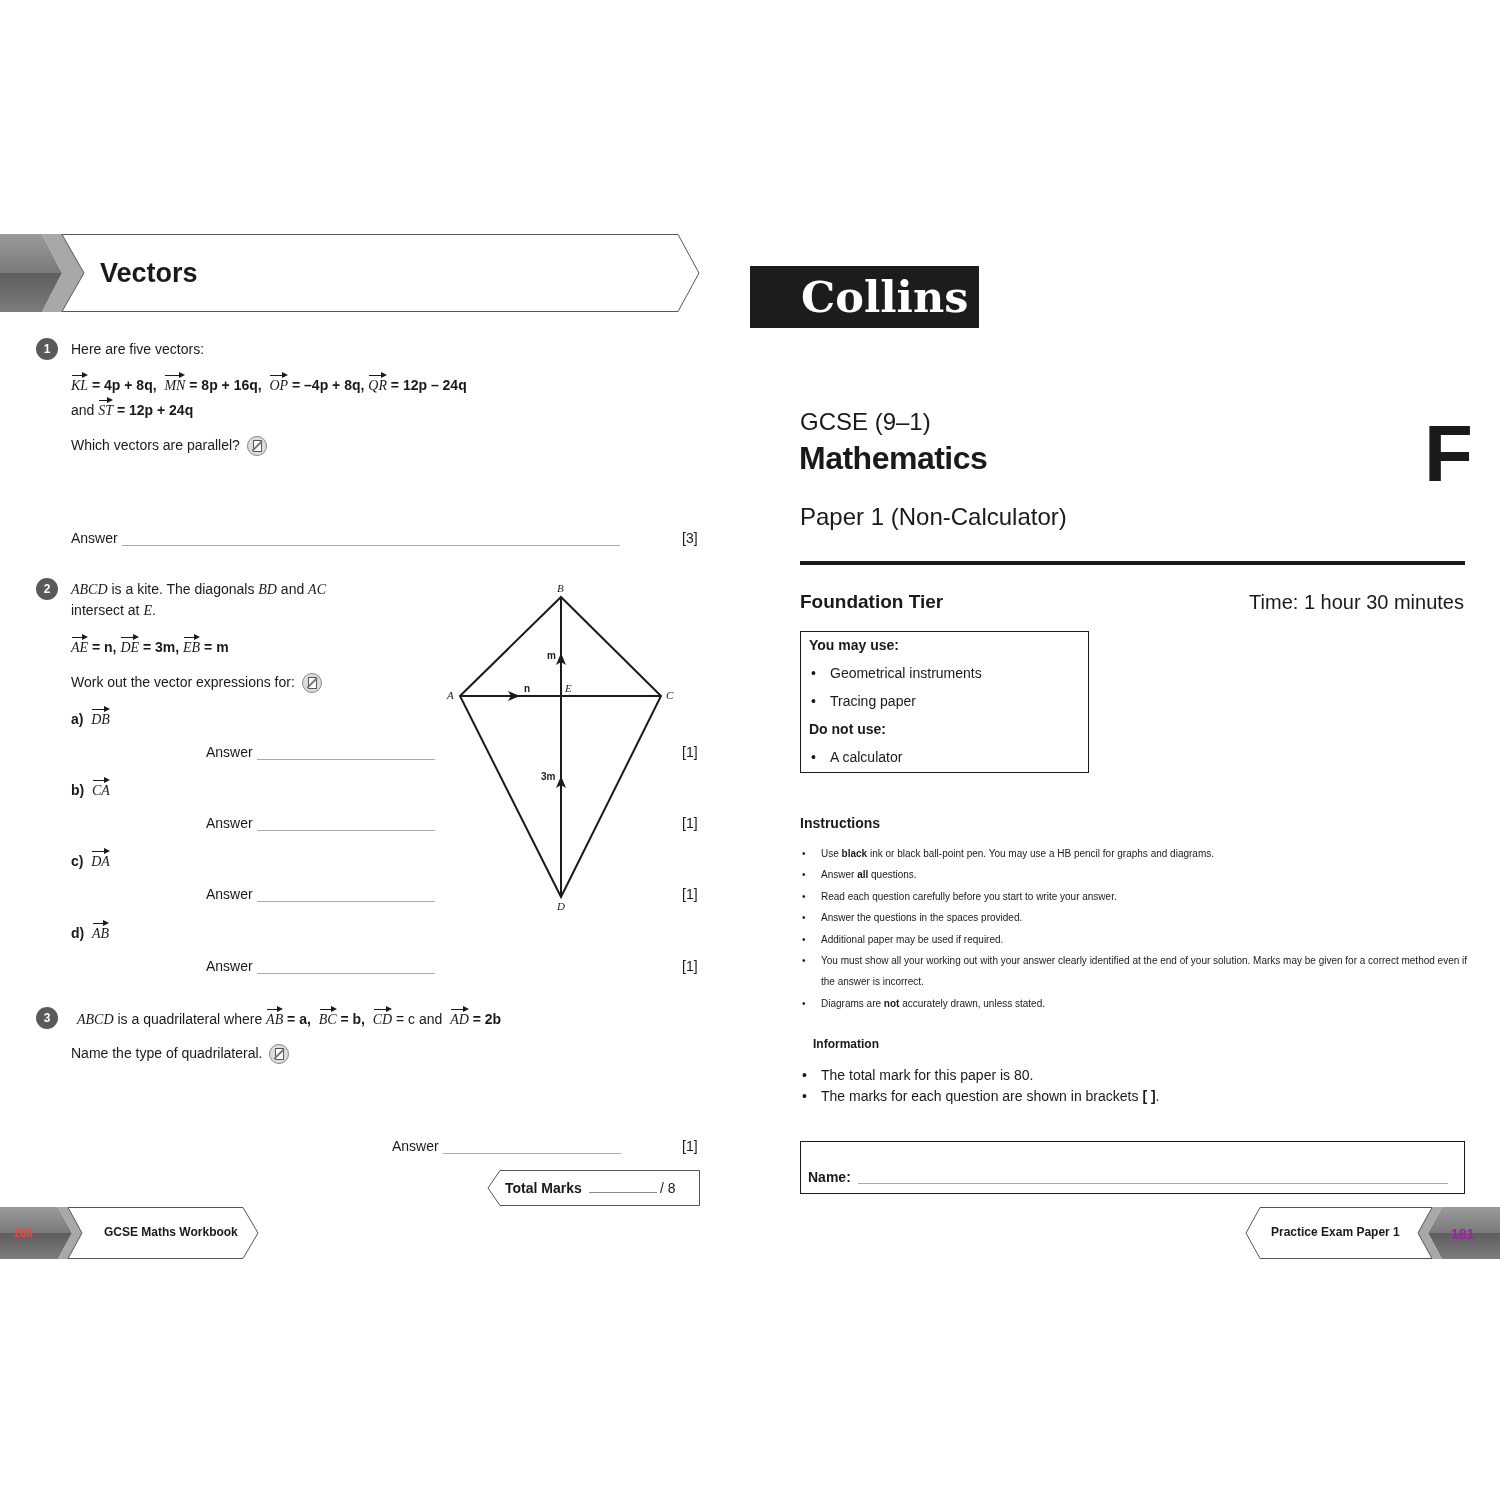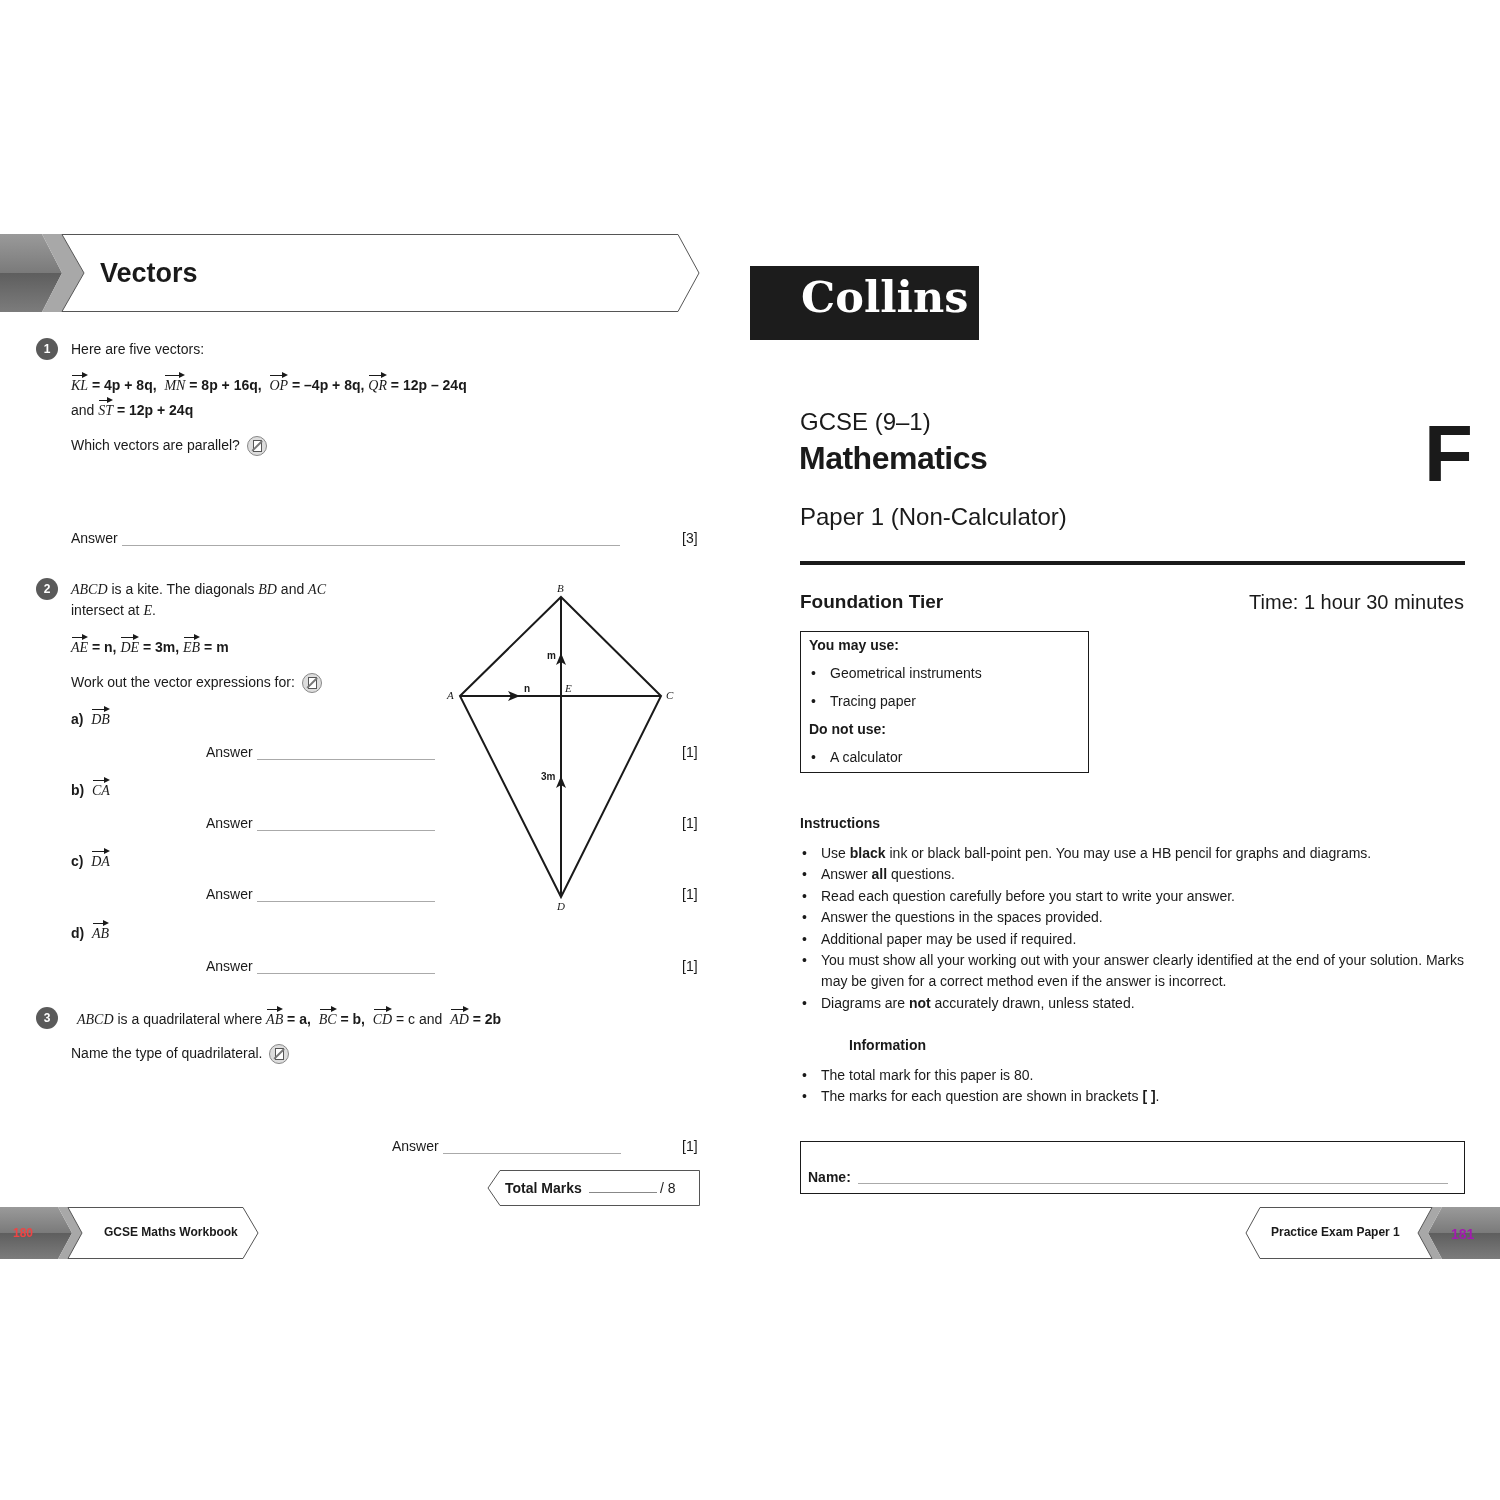--- a/index.html
+++ b/index.html
@@ -196,21 +196,21 @@
       </linearGradient>
     </defs>
     <polygon points="0,0 58,0 72,26 58,52 0,52" fill="url(#gf)"></polygon>
     <polygon points="58,0 68,0 82,26 68,52 58,52 72,26" fill="#a8a8a8"></polygon>
     <polygon points="68,0.5 243,0.5 258,26 243,51.5 68,51.5 82,26" fill="#fff" stroke="#555" stroke-width="1"></polygon>
   </svg>
   <span class="abs bold" style="left:13px;top:19px;font-size:12px;color:#ef4444;">180</span>
   <span class="abs bold" style="left:104px;top:18px;font-size:12px;">GCSE Maths Workbook</span>
 </div>
 
-<div class="abs" style="left:750px;top:266px;width:229px;height:74px;background:#1c1c1c;">
+<div class="abs" style="left:750px;top:266px;width:229px;height:62px;background:#1c1c1c;">
   <span class="abs" style="left:51px;top:6px;font-family:'DejaVu Serif',serif;font-weight:bold;font-size:43px;color:#fff;letter-spacing:0px;">Collins</span>
 </div>
 
 <div class="abs" style="left:800px;top:408px;font-size:24px;">GCSE (9–1)</div>
 <div class="abs bold" style="left:799px;top:440px;font-size:32px;letter-spacing:-0.5px;">Mathematics</div>
 <div class="abs" style="left:800px;top:503px;font-size:24px;">Paper 1 (Non-Calculator)</div>
 <div class="abs bold" style="left:1424px;top:414px;font-size:80px;line-height:1;">F</div>
 <div class="abs" style="left:800px;top:561px;width:665px;height:4px;background:#1a1a1a;"></div>
 
 <div class="abs bold" style="left:800px;top:591px;font-size:19px;">Foundation Tier</div>
@@ -222,31 +222,31 @@
     <li style="height:28px;">Geometrical instruments</li>
     <li style="height:28px;">Tracing paper</li>
   </ul>
   <div class="bold" style="font-size:14px;height:28px;">Do not use:</div>
   <ul class="bullet-list" style="font-size:14px;">
     <li>A calculator</li>
   </ul>
 </div>
 
 <div class="abs bold" style="left:800px;top:815px;font-size:14px;">Instructions</div>
-<ul class="abs bullet-list" style="left:800px;top:843px;width:670px;font-size:14px;line-height:21.4px;">
+<ul class="abs bullet-list" style="left:800px;top:843px;width:670px;font-size:10px;line-height:21.4px;">
   <li><span>Use </span><b>black</b><span> ink or black ball-point pen. You may use a HB pencil for graphs and diagrams.</span></li>
   <li><span>Answer </span><b>all</b><span> questions.</span></li>
   <li><span>Read each question carefully before you start to write your answer.</span></li>
   <li><span>Answer the questions in the spaces provided.</span></li>
   <li><span>Additional paper may be used if required.</span></li>
   <li><span>You must show all your working out with your answer clearly identified at the end of your solution. Marks may be given for a correct method even if the answer is incorrect.</span></li>
   <li><span>Diagrams are </span><b>not</b><span> accurately drawn, unless stated.</span></li>
 </ul>
 
-<div class="abs bold" style="left:836px;top:1037px;font-size:14px;padding-left:13px;">Information</div>
+<div class="abs bold" style="left:800px;top:1037px;font-size:12px;padding-left:13px;">Information</div>
 <ul class="abs bullet-list" style="left:800px;top:1065px;width:670px;font-size:14px;line-height:21.4px;">
   <li><span>The total mark for this paper is 80.</span></li>
   <li><span>The marks for each question are shown in brackets </span><b>[ ]</b><span>.</span></li>
 </ul>
 
 <div class="abs" style="left:800px;top:1141px;width:665px;height:53px;border:1.5px solid #1a1a1a;">
   <span class="abs bold" style="left:7px;top:27px;font-size:14px;">Name:</span>
   <input class="abs" type="text" style="left: 57px; top: 24px; width: 590px; height: 18px; border-top: none; border-right: none; border-left: none; border-image: initial; border-bottom: 1px solid rgb(170, 170, 170); background: transparent; font-size: 14px; font-family: &quot;Liberation Sans&quot;, sans-serif; outline: none;" value="">
 </div>
 

